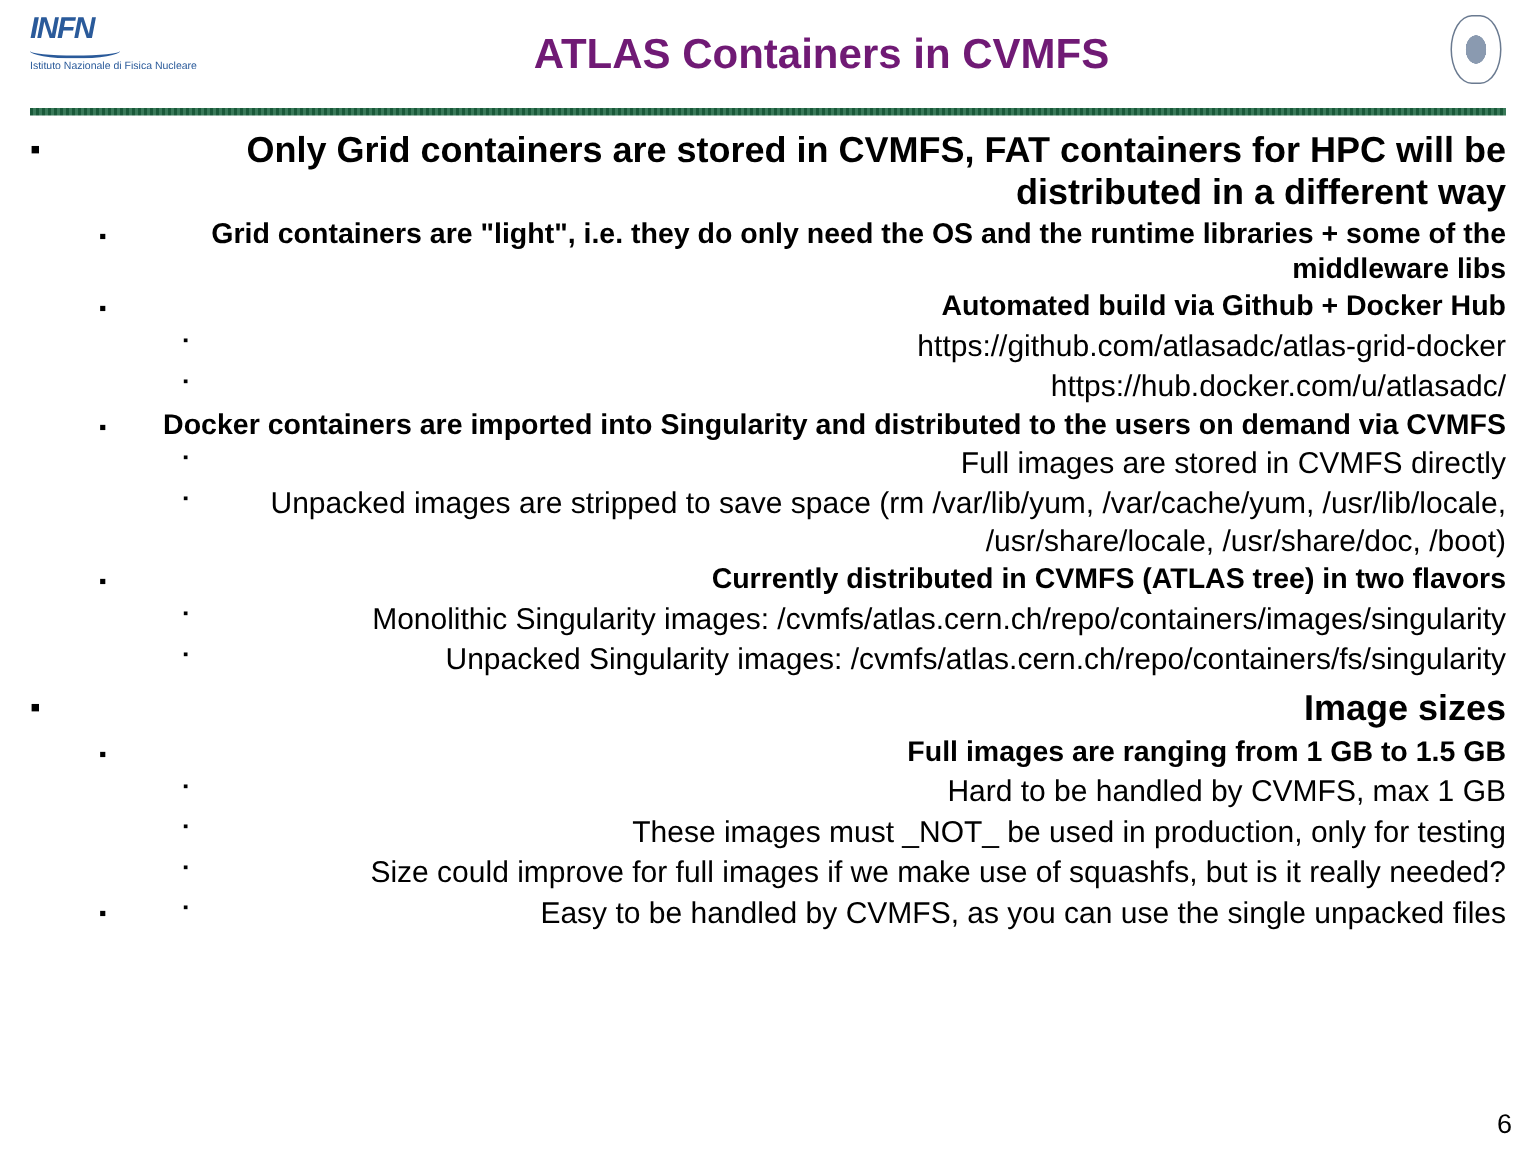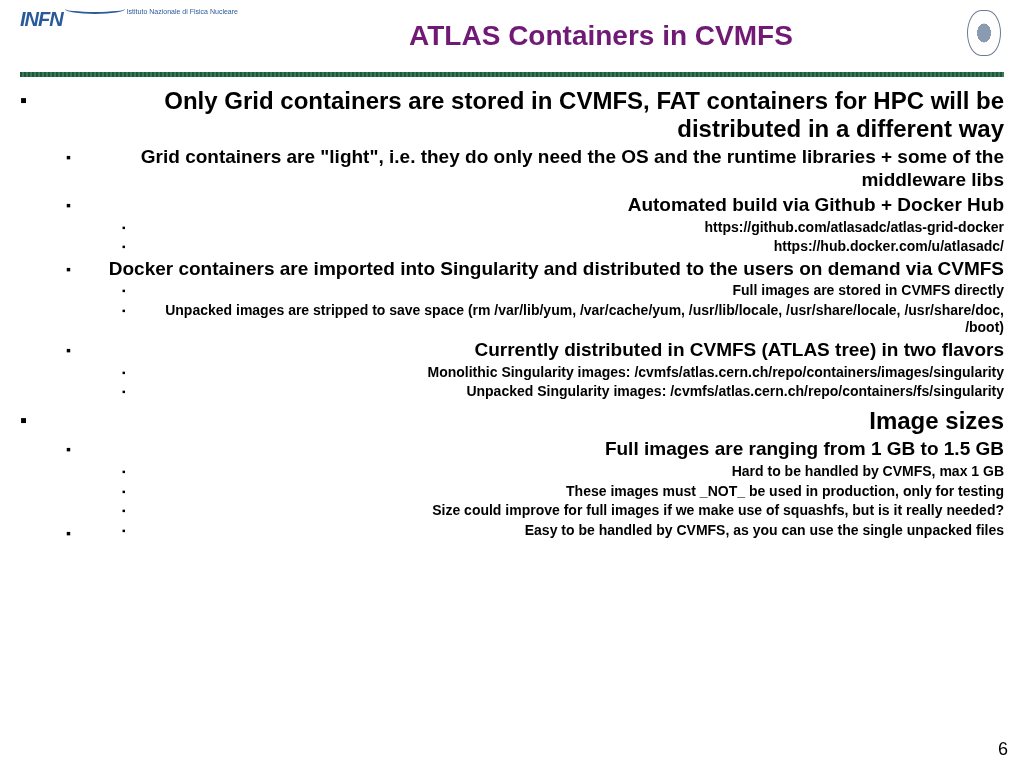--- a/index.html
+++ b/index.html
@@ -17,21 +17,21 @@
     position: relative;
   }
   .header {
     display: flex;
     align-items: flex-start;
     justify-content: space-between;
     height: 60px;
   }
   .logo-left {
     display: flex;
-    flex-direction: row;
+    flex-direction: column;
     align-items: flex-start;
     gap: 2px;
   }
   .infn-logo {
     font-weight: bold;
     font-style: italic;
     font-size: 20px;
     color: #2a5a9a;
     letter-spacing: -1px;
   }
@@ -107,22 +107,22 @@
     font-weight: bold;
     padding-left: 24px;
     margin-left: 18px;
     line-height: 1.2;
   }
   .lvl2 > li::before { font-size: 14px; left: 4px; top: 3px; }
   .lvl3 {
     margin-top: 2px;
   }
   .lvl3 > li {
-    font-size: 14px;
-    font-weight: bold;
+    font-size: 20px;
+    font-weight: normal;
     padding-left: 22px;
     margin-left: 30px;
     line-height: 1.25;
   }
   .lvl3 > li::before { font-size: 10px; left: 6px; top: 3px;}
   .page-num {
     position: absolute;
     bottom: 8px;
     right: 16px;
     font-size: 18px;

